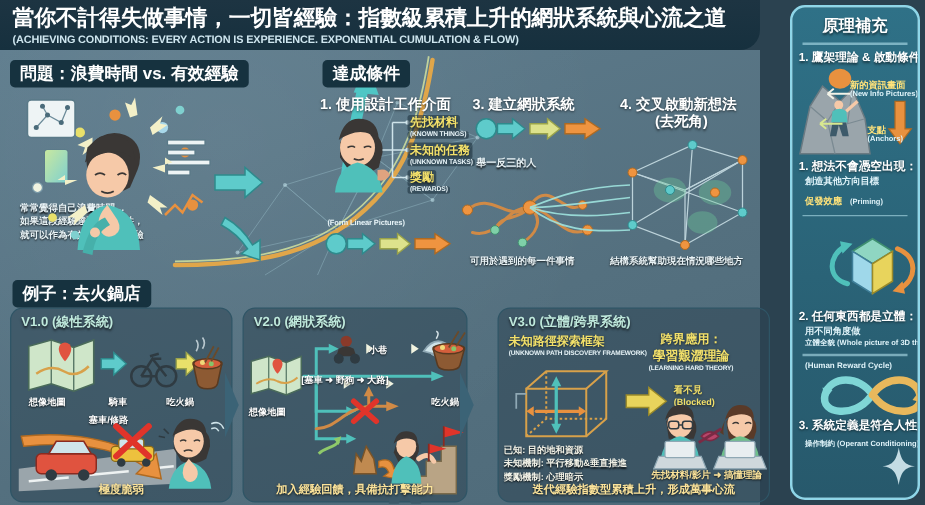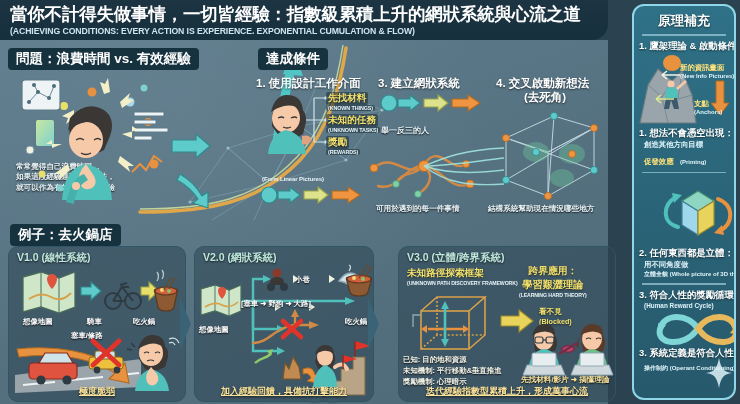--- a/index.html
+++ b/index.html
@@ -78,21 +78,20 @@
     border: 1.6px solid #2f5566; border-radius: 10px;
   }
   .vtitle {
     position:absolute; top:4px; left:8px; color:#bfe9dc; font-size:10.5px;
     font-weight:bold; white-space:nowrap; text-shadow:0 1px 2px rgba(0,0,0,.7);
   }
   .vcap {
     position:absolute; bottom:3px; left:0; width:100%; text-align:center;
     color:#fbe39a; font-size:9px; font-weight:bold; white-space:nowrap;
     text-shadow:0 1px 2px rgba(0,0,0,.8);
-    text-decoration:underline;
   }
   .small-lbl {
     position:absolute; color:#ffffff; font-size:7.4px; font-weight:bold;
     white-space:nowrap; text-shadow:0 1px 1.5px rgba(0,0,0,.85);
   }
 
   
   .sidebar {
     position: absolute; right: 4px; top: 4px; width: 104px; height: 396px;
     background: linear-gradient(180deg,#2f7187 0%, #2a6377 55%, #27596c 100%);
@@ -697,21 +696,20 @@
         <path d="M72 56 L62 54 L70 46 Z" fill="#e8913f"></path>
       </svg>
     </div>
 
     <div class="sb-head">2. 任何東西都是立體：</div>
     <div class="sb-sub">用不同角度做</div>
     <div class="sb-en">立體全貌 (Whole picture of 3D things)</div>
 
     <div class="sb-div"></div>
 
-    <div class="sb-head">3. 符合人性的獎勵循環</div>
     <div class="sb-en" style="font-size:6.4px;">(Human Reward Cycle)</div>
     <div style="position:relative; height:38px;">
       <svg style="position:absolute; left:12px; top:2px;" width="106" height="36" viewBox="0 0 106 36">
         <path d="M52 18 C 42 2, 18 2, 14 18 C 10 34, 38 36, 50 20" stroke="#7fd6d6" stroke-width="6" fill="none" stroke-linecap="round"></path>
         <path d="M52 18 C 62 2, 86 2, 90 18 C 94 34, 66 36, 54 20" stroke="#e8b85c" stroke-width="6" fill="none" stroke-linecap="round"></path>
         <path d="M12 12 L20 14 L14 22 Z" fill="#7fd6d6"></path>
         <path d="M92 24 L84 22 L90 14 Z" fill="#e8b85c"></path>
       </svg>
     </div>
 

